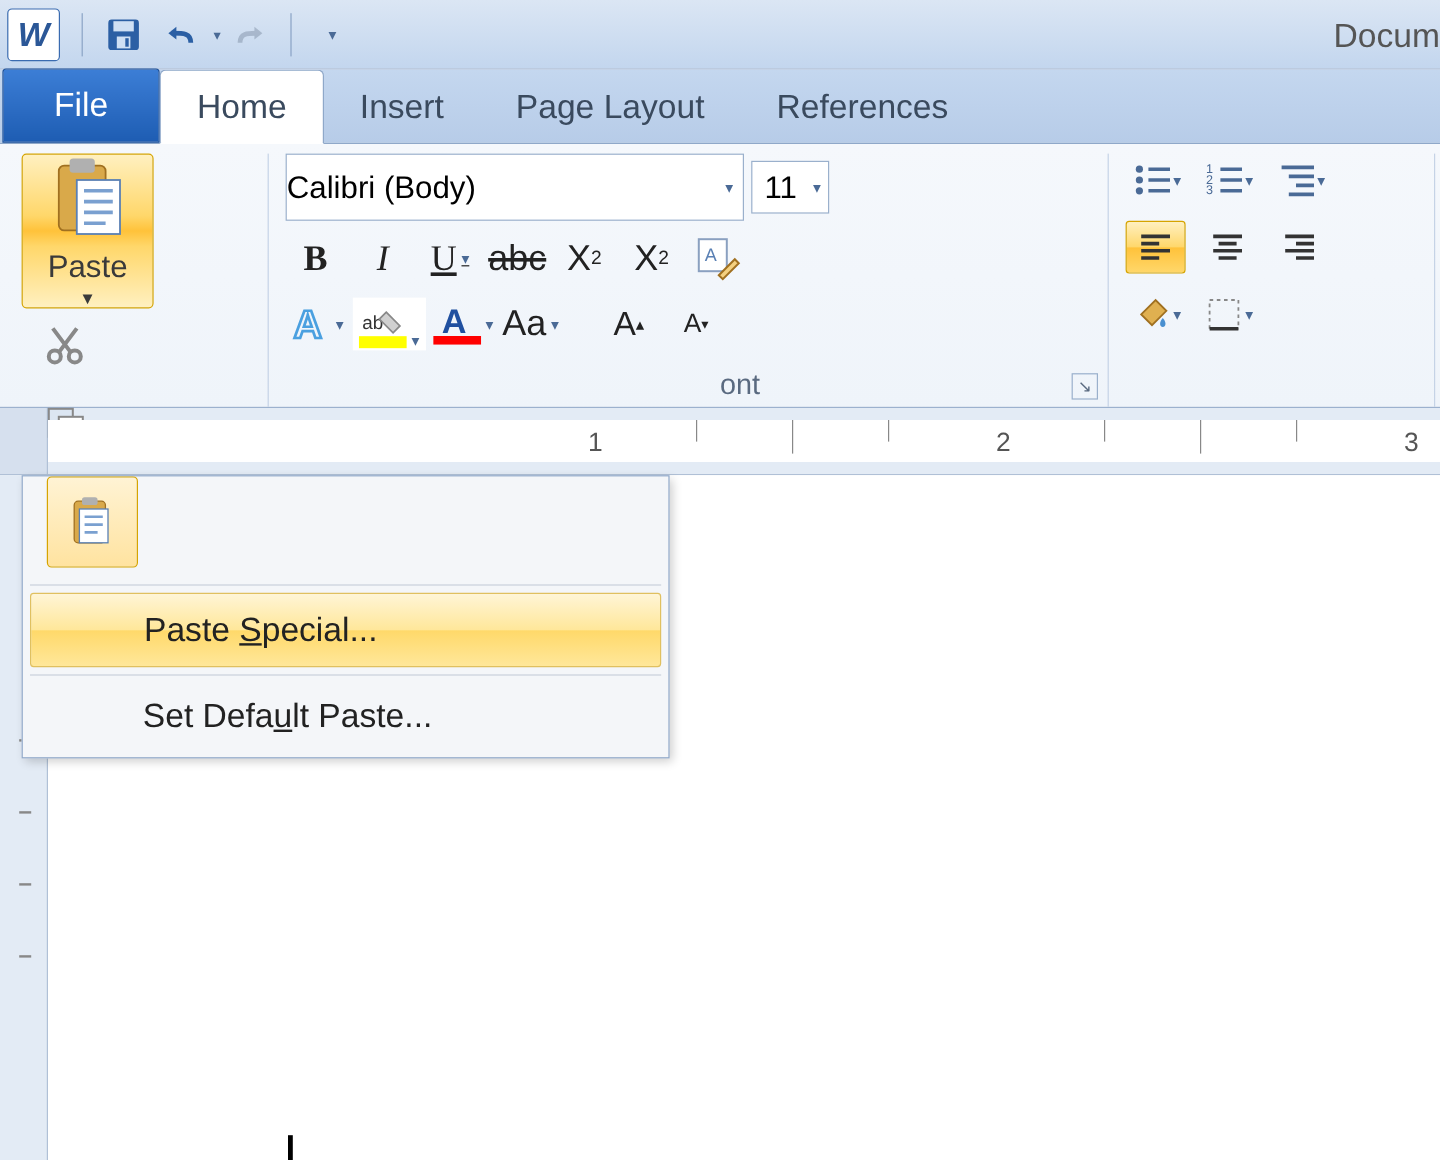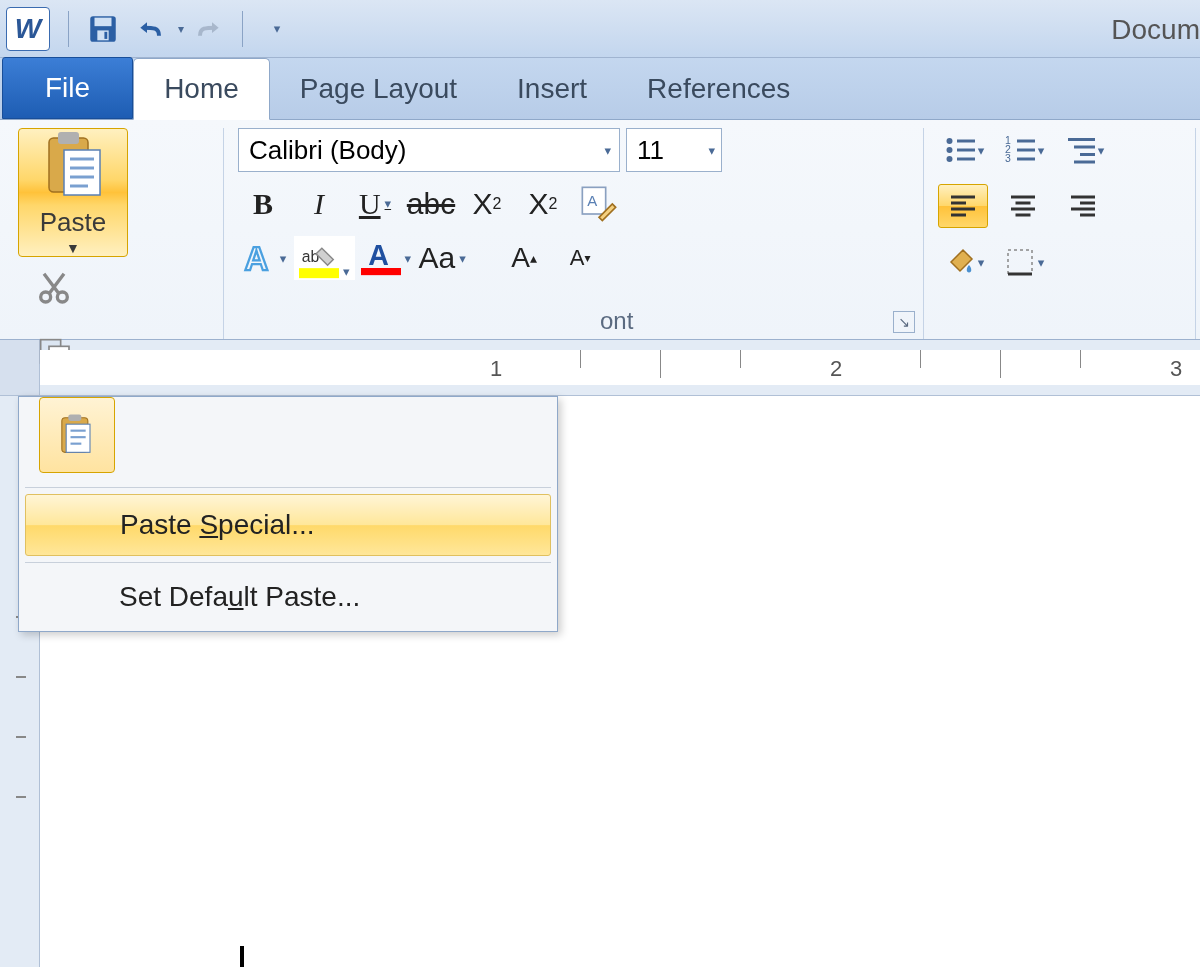--- a/index.html
+++ b/index.html
@@ -33,22 +33,22 @@
 .paste-btn { width:110px; height:180px; background:linear-gradient(to bottom,#fff0c0,#ffd76a 40%,#ffc23a 50%,#ffd76a 60%,#fff0c0); border:1px solid #d6a400; border-radius:4px; display:flex; flex-direction:column; align-items:center; justify-content:center; cursor:pointer; float:left; }
 .paste-btn svg { width:72px; height:72px; }
 .paste-btn .lbl { font-size:26px; color:#3a3a3a; margin-top:6px; }
 .paste-btn .arr { font-size:14px; color:#3a3a3a; margin-top:2px; }
 .clip-side { float:left; margin-left:16px; display:flex; flex-direction:column; gap:22px; padding-top:10px; }
 .clip-side .sbtn svg { width:40px; height:40px; }
 
 
 .font { width:700px; }
 .font-row { display:flex; align-items:center; gap:6px; margin-bottom:10px; }
-.font-name { width:382px; height:44px; border:1px solid #9ab0cc; background:#fff; font-size:26px; padding-left:10px; display:flex; align-items:center; justify-content:space-between; padding-right:8px; }
-.font-size { width:96px; height:44px; border:1px solid #9ab0cc; background:#fff; font-size:26px; padding-left:10px; display:flex; align-items:center; justify-content:space-between; padding-right:6px; }
+.font-name { width:382px; height:56px; border:1px solid #9ab0cc; background:#fff; font-size:26px; display:flex; align-items:center; justify-content:space-between; padding-right:8px; }
+.font-size { width:65px; height:44px; border:1px solid #9ab0cc; background:#fff; font-size:26px; padding-left:10px; display:flex; align-items:center; justify-content:space-between; padding-right:6px; }
 .fbtn { min-width:50px; height:44px; display:flex; align-items:center; justify-content:center; font-size:30px; color:#222; cursor:pointer; }
 .fbtn.dd::after { content:"▾"; font-size:13px; color:#4a6a96; margin-left:4px; }
 .text-eff { }
 .highlight-btn { background:#fff; border:1px solid transparent; padding:0 4px;align-items:flex-end; }
 .font-color { position:relative; }
 .grow, .shrink { font-size:28px; }
 .clear-fmt svg { width:40px; height:40px; }
 
 
 .para { flex:1; }
@@ -114,22 +114,22 @@
   <div class="qat-sep"></div>
   <div class="qat-btn">
       <span class="tri">▾</span>
     </div>
   <div class="doc-title">Docum</div>
 </div>
 
 <div class="tabs">
   <div class="tab file">File</div>
   <div class="tab active">Home</div>
+  <div class="tab">Insert</div>
   <div class="tab">Page Layout</div>
-  <div class="tab">Insert</div>
   <div class="tab">References</div>
 </div>
 
 <div class="ribbon">
 
   <div class="group clip">
     <div class="paste-btn">
       <svg viewBox="0 0 48 48">
         <rect x="8" y="6" width="26" height="36" rx="3" fill="#d9a94a" stroke="#a07020" stroke-width="1"></rect>
         <rect x="14" y="2" width="14" height="8" rx="2" fill="#b0b0b0"></rect>

